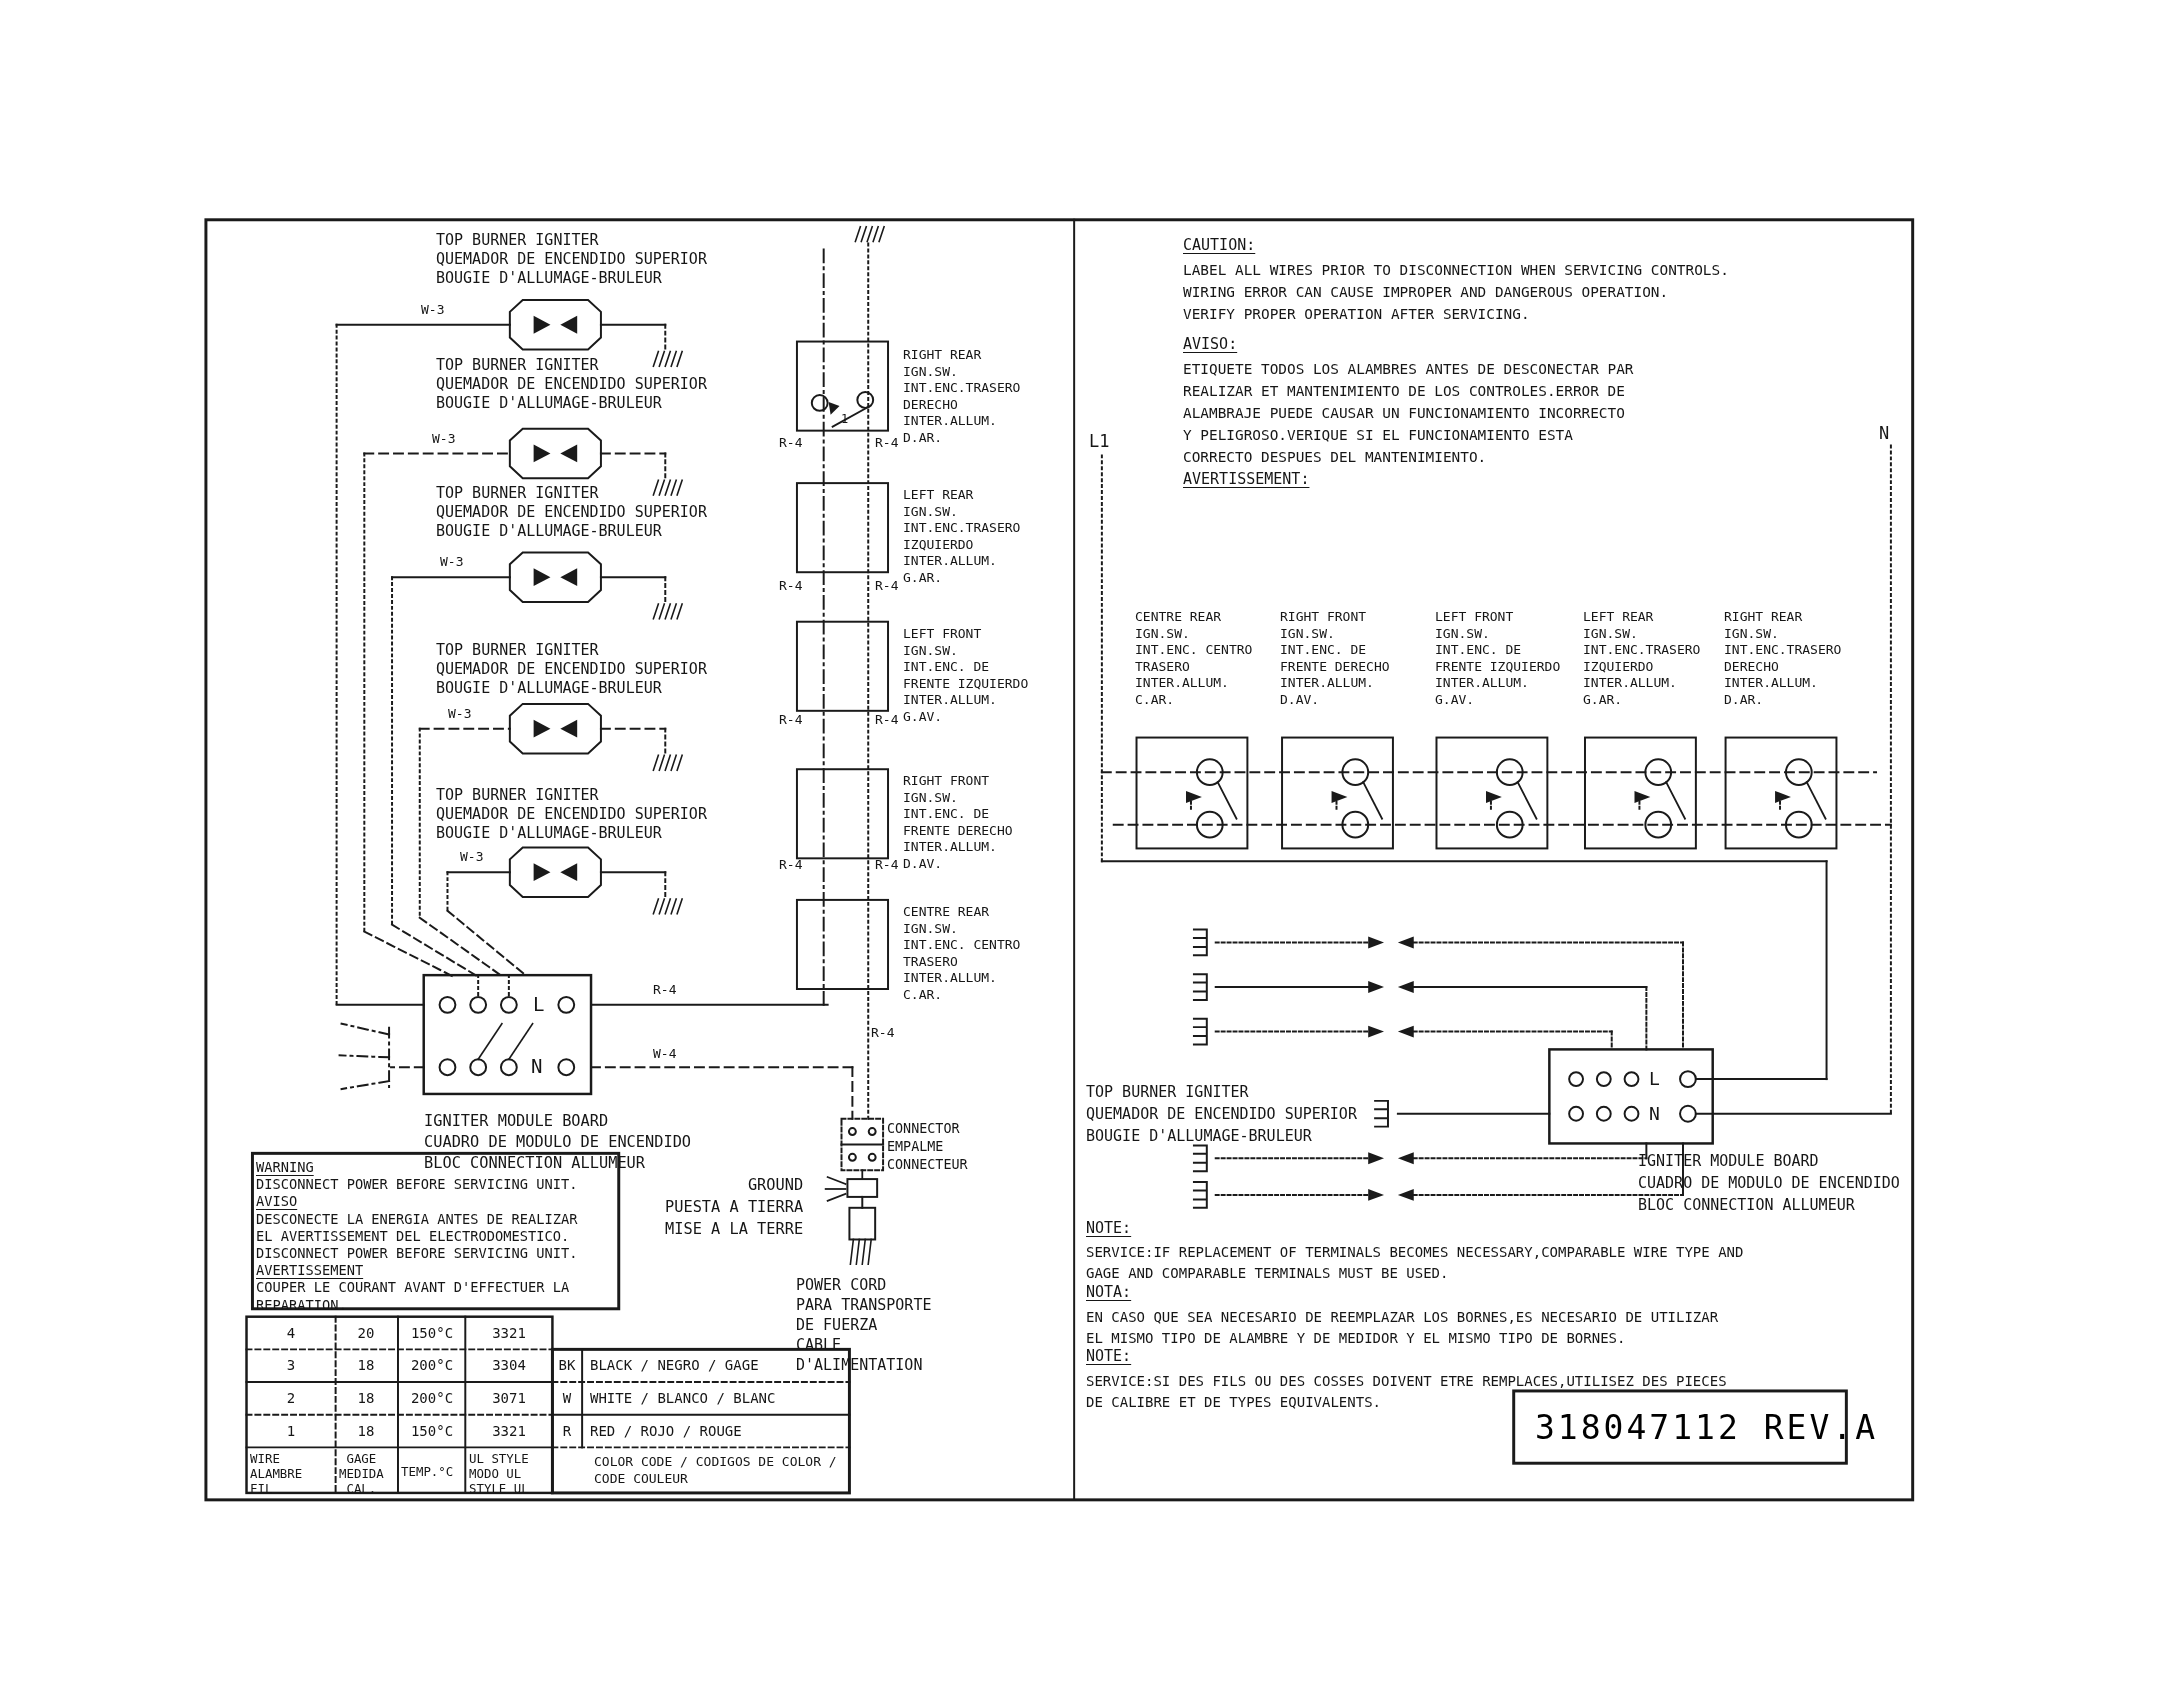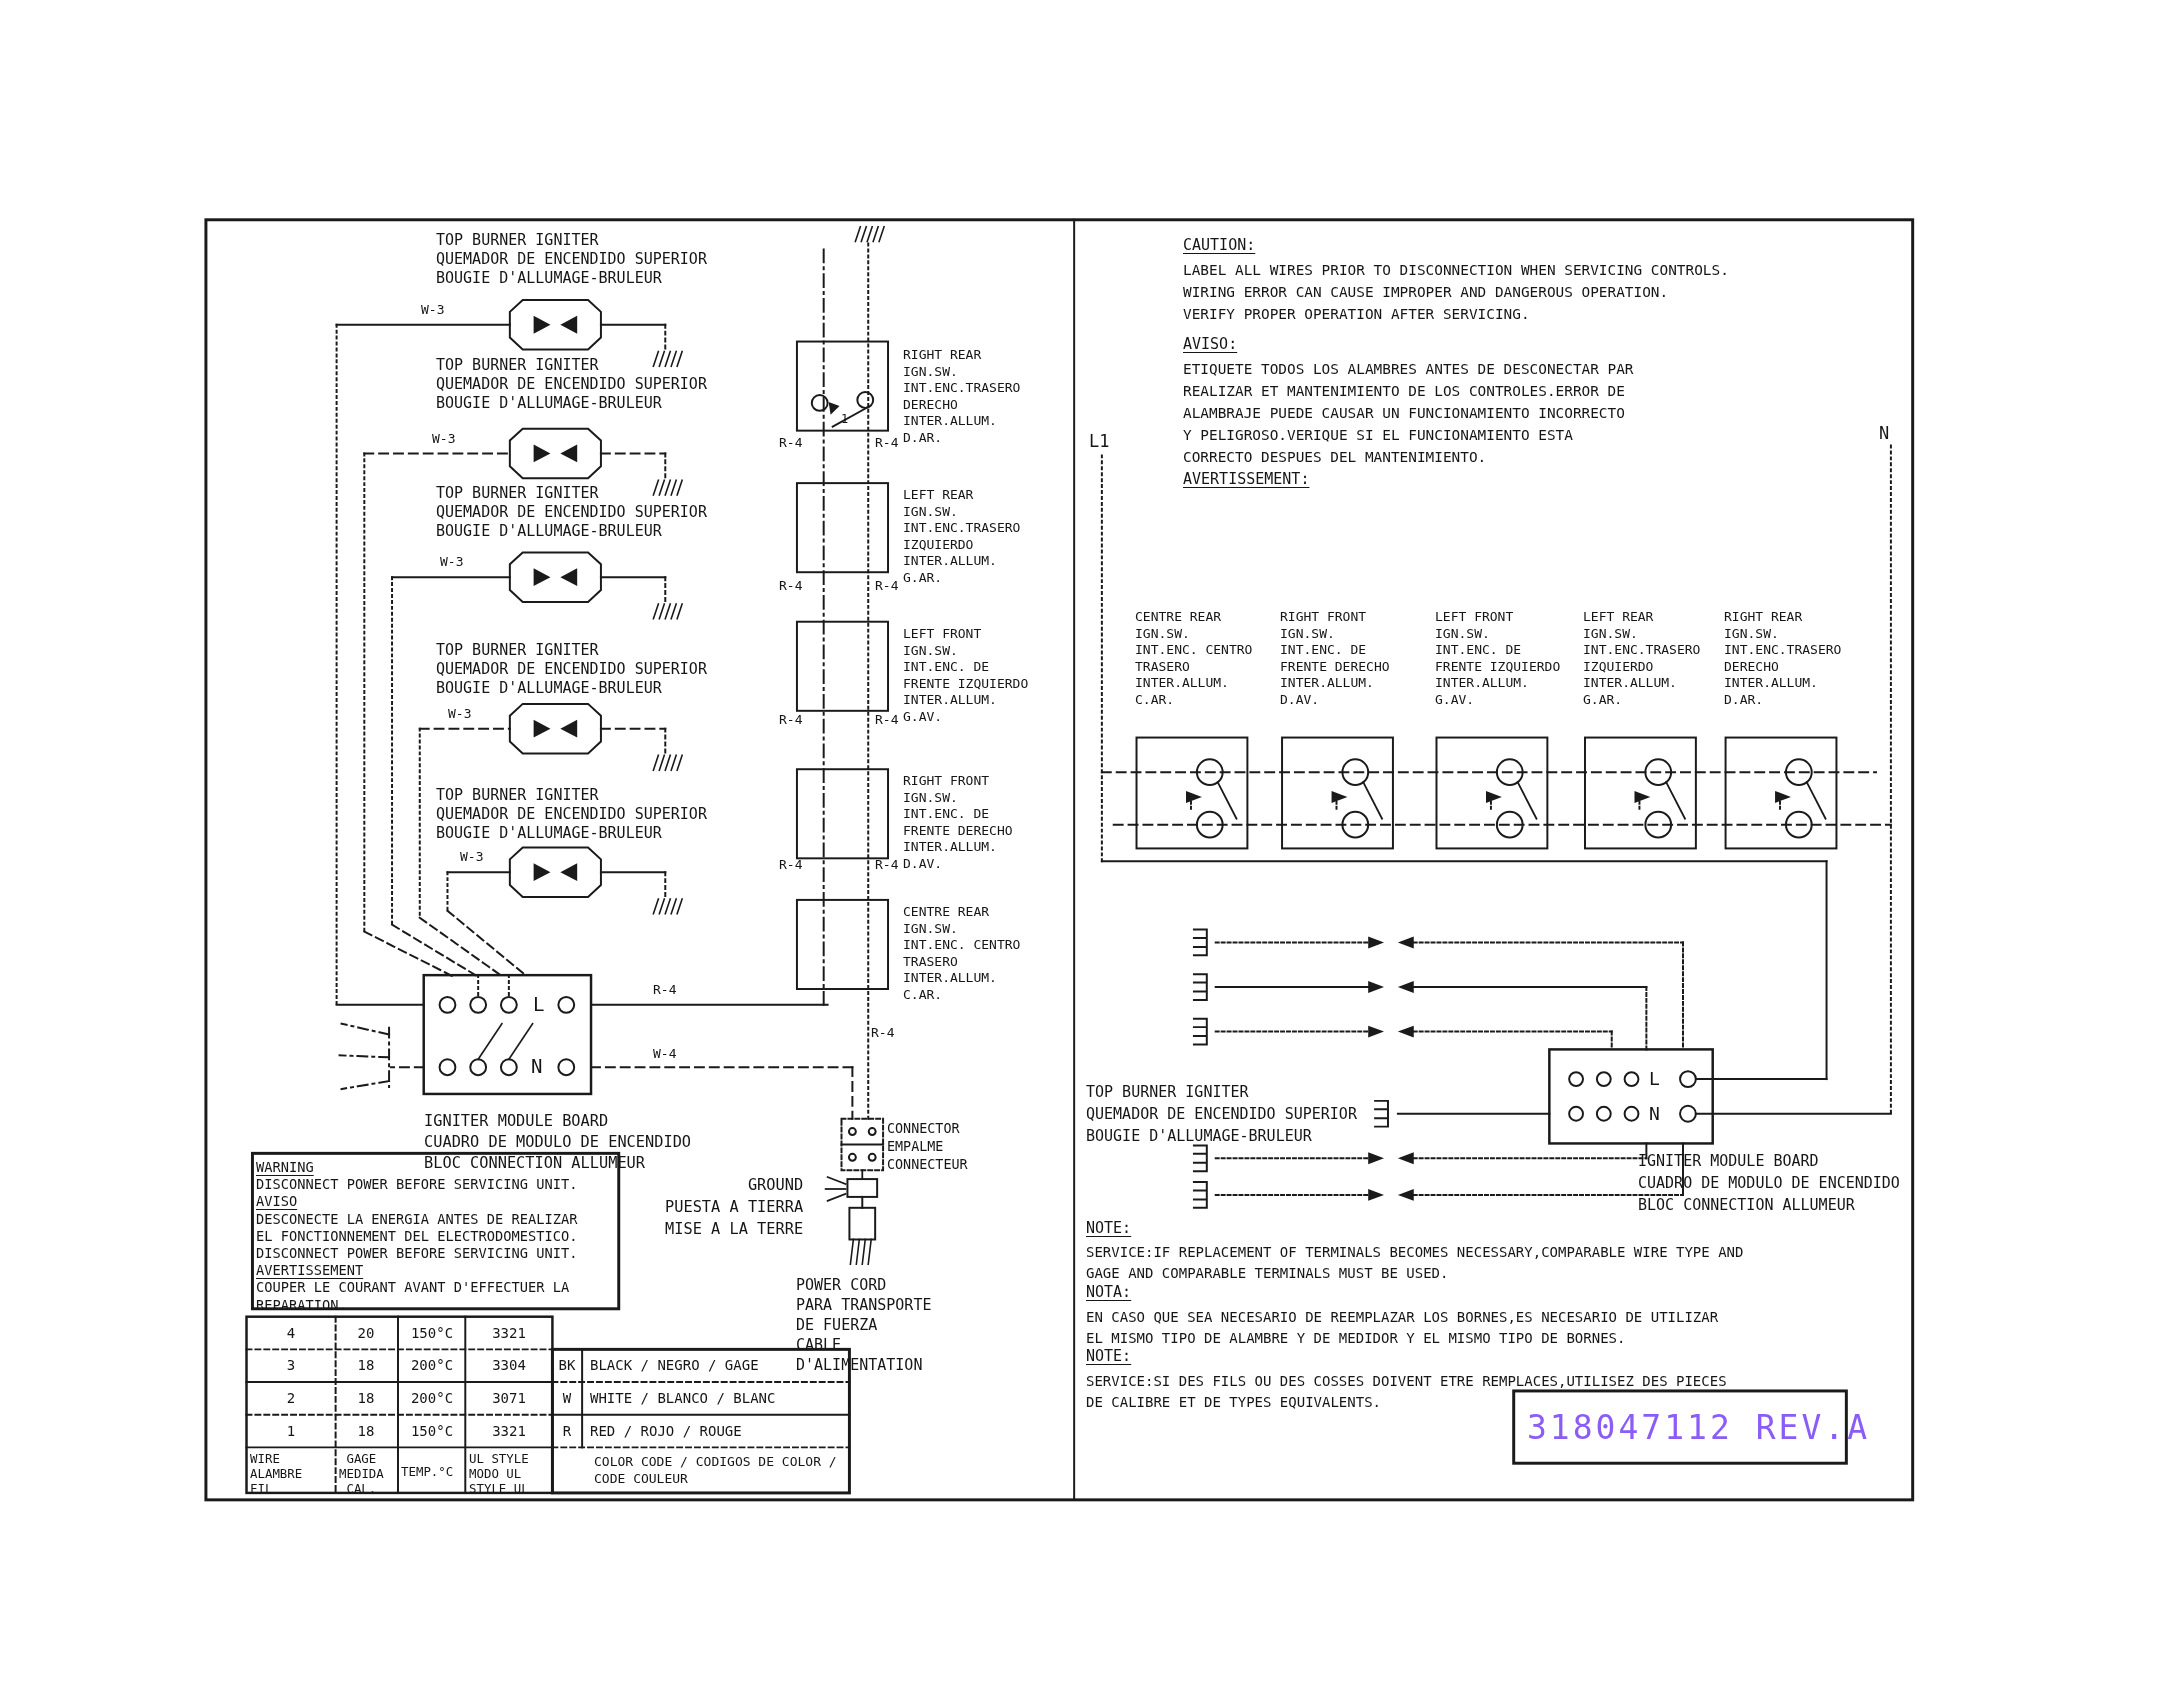--- a/index.html
+++ b/index.html
@@ -12,21 +12,21 @@
   .swl{font-size:13px;line-height:16.6px;}
   .wl{font-size:13px;line-height:13px;}
   .b14{font-size:14px;line-height:21px;}
   .b145{font-size:14.4px;line-height:22px;}
   .h15{font-size:15px;line-height:15px;}
   .wb{font-size:13.7px;line-height:17px;}
   .cell{font-size:14px;line-height:14px;}
   .hdr{font-size:12.4px;line-height:15px;}
   .big{font-size:17px;line-height:17px;}
   .term{font-size:19px;line-height:19px;}
-  #partbox{position:absolute;left:1514px;top:1391px;width:369px;height:72px;display:flex;align-items:center;justify-content:center;font-family:"DejaVu Sans Mono",monospace;font-size:33px;letter-spacing:3px;color:#8b5cf6;}
+  #partbox{position:absolute;left:1514px;top:1391px;width:369px;height:72px;display:flex;align-items:center;justify-content:center;font-family:"DejaVu Sans Mono",monospace;font-size:33px;letter-spacing:3px;color:#000000;padding-left:8px;}
 </style>
 </head>
 <body>
 
 <div id="canvas">
 
 <svg width="2178" height="1683" viewBox="0 0 2200 1700" fill="none" stroke="#1a1a1a" stroke-width="2" stroke-linecap="square">
   <defs>
     <g id="oct">
       <polygon points="-33,-25 33,-25 46,-13 46,13 33,25 -33,25 -46,13 -46,-13"></polygon>
@@ -372,21 +372,21 @@
 PARA TRANSPORTE
 DE FUERZA
 CABLE
 D'ALIMENTATION</div>
 
 <div>
   <span class="t wb u" style="left:256px;top:1159px;">WARNING</span>
   <span class="t wb" style="left:256px;top:1176px;">DISCONNECT POWER BEFORE SERVICING UNIT.</span>
   <span class="t wb u" style="left:256px;top:1193px;">AVISO</span>
   <span class="t wb" style="left:256px;top:1211px;">DESCONECTE LA ENERGIA ANTES DE REALIZAR</span>
-  <span class="t wb" style="left:256px;top:1228px;">EL FONCTIONNEMENT DEL ELECTRODOMESTICO.</span>
+  <span class="t wb" style="left:256px;top:1228px;">EL AVERTISSEMENT DEL ELECTRODOMESTICO.</span>
   <span class="t wb" style="left:256px;top:1245px;">DISCONNECT POWER BEFORE SERVICING UNIT.</span>
   <span class="t wb u" style="left:256px;top:1262px;">AVERTISSEMENT</span>
   <span class="t wb" style="left:256px;top:1279px;">COUPER LE COURANT AVANT D'EFFECTUER LA</span>
   <span class="t wb" style="left:256px;top:1297px;">REPARATION.</span>
 </div>
 
 <div>
   <span class="t cell ctr" style="left:291px;top:1326px;">4</span>
   <span class="t cell ctr" style="left:366px;top:1326px;">20</span>
   <span class="t cell ctr" style="left:432px;top:1326px;">150°C</span>

